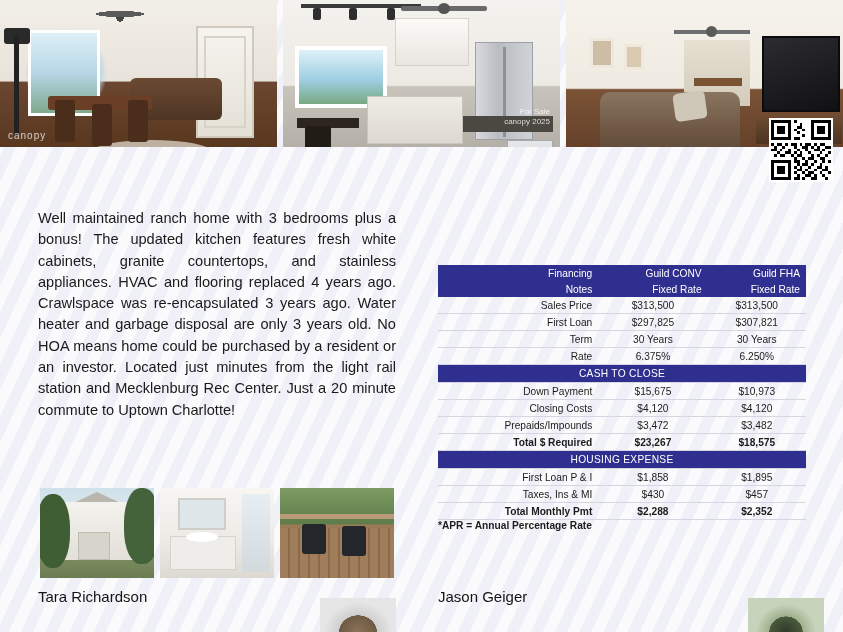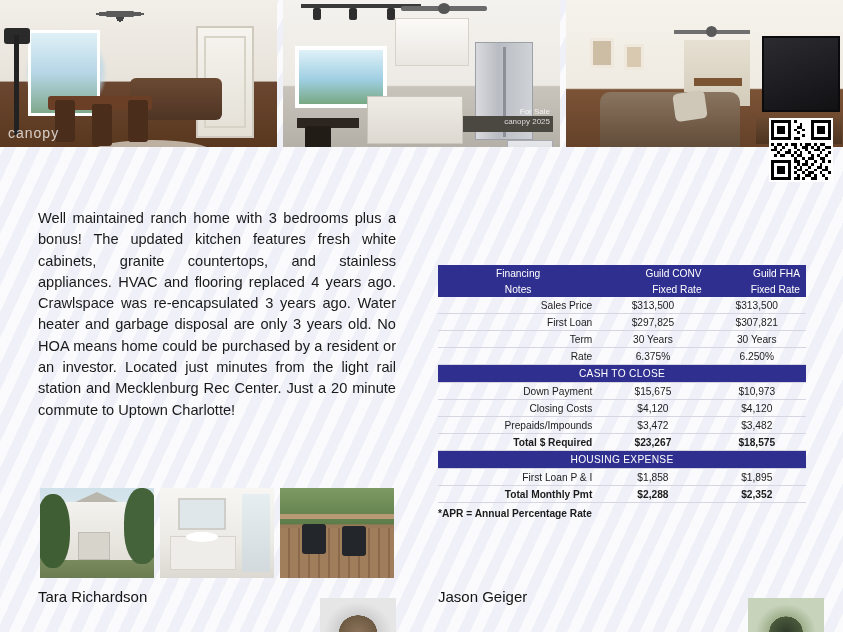--- a/index.html
+++ b/index.html
@@ -178,21 +178,21 @@
     border-radius:10px;
   }
   .p3 .pillow {
     position:absolute; left:108px; top:92px; width:32px; height:28px;
     background:#cfc7b8; border-radius:5px; transform: rotate(-8deg);
   }
 
   .photo-badge {
     position: absolute;
     left: 8px; bottom: 6px;
-    font-size: 14px;
+    font-size: 10px;
     color: rgba(255,255,255,0.75);
     letter-spacing: 1px;
   }
   .photo-badge2 {
     position: absolute;
     right: 10px; bottom: 20px;
     font-size: 8px;
     color: rgba(255,255,255,0.8);
     text-align: right;
     line-height: 1.25;
@@ -230,35 +230,34 @@
   }
   .fin table { border-collapse: collapse; width: 100%; }
   .fin th, .fin td { padding: 2.5px 6px; text-align: center; }
   .fin .hdr th {
     background: #2e2f8f;
     color: #ffffff;
     font-weight: normal;
     font-size: 10.2px;
     text-align: right;
   }
-  .fin .hdr th.l { text-align: center; }
+  .fin .hdr th.l { text-align: right; }
   .fin .section td {
     background: #2e2f8f;
     color: #ffffff;
     font-size: 10.2px;
     letter-spacing: .3px;
     padding: 3px 6px;
   }
   .fin tbody tr td { border-bottom: 1px solid #d6d6e2; }
   .fin td.l { text-align: right; }
   .fin td.r { text-align: center; }
   .fin td.indent { padding-left: 16px; }
   .fin tr.bold td { font-weight: bold; margin-left: 40px; }
   .fin .note {
-    margin-top: 5px;
     font-size: 10.2px;
     font-weight: bold;
     color: #1c1c1c;
   }
 
   
   .bottom-photos {
     position: absolute;
     left: 40px; top: 488px;
     display: flex;
@@ -554,20 +553,25 @@
         </tr>
 
         <tr class="section">
           <td colspan="3">HOUSING EXPENSE</td>
         </tr>
         <tr>
           <td class="l">First Loan P &amp; I</td>
           <td class="r">$1,858</td>
           <td class="r">$1,895</td>
         </tr>
+        <tr>
+          <td class="l">Taxes, Ins &amp; MI</td>
+          <td class="r">$430</td>
+          <td class="r">$457</td>
+        </tr>
         <tr class="bold">
           <td class="l">Total Monthly Pmt</td>
           <td class="r">$2,288</td>
           <td class="r">$2,352</td>
         </tr>
       </tbody>
     </table>
     <div class="note">*APR = Annual Percentage Rate</div>
   </div>
 

